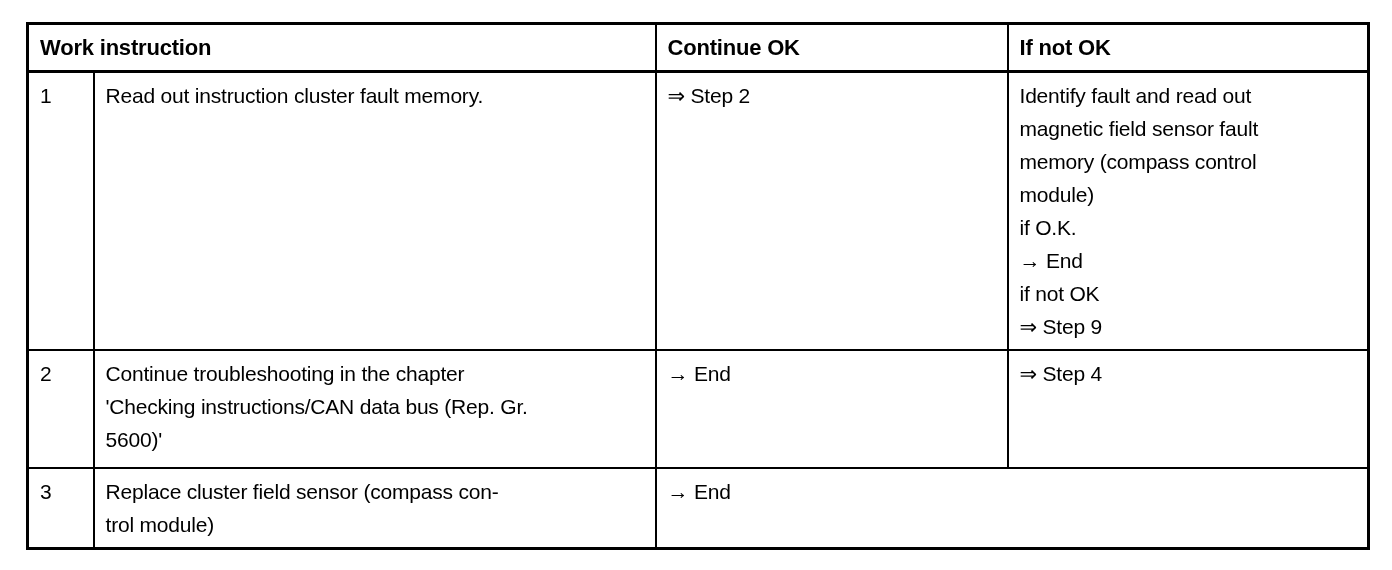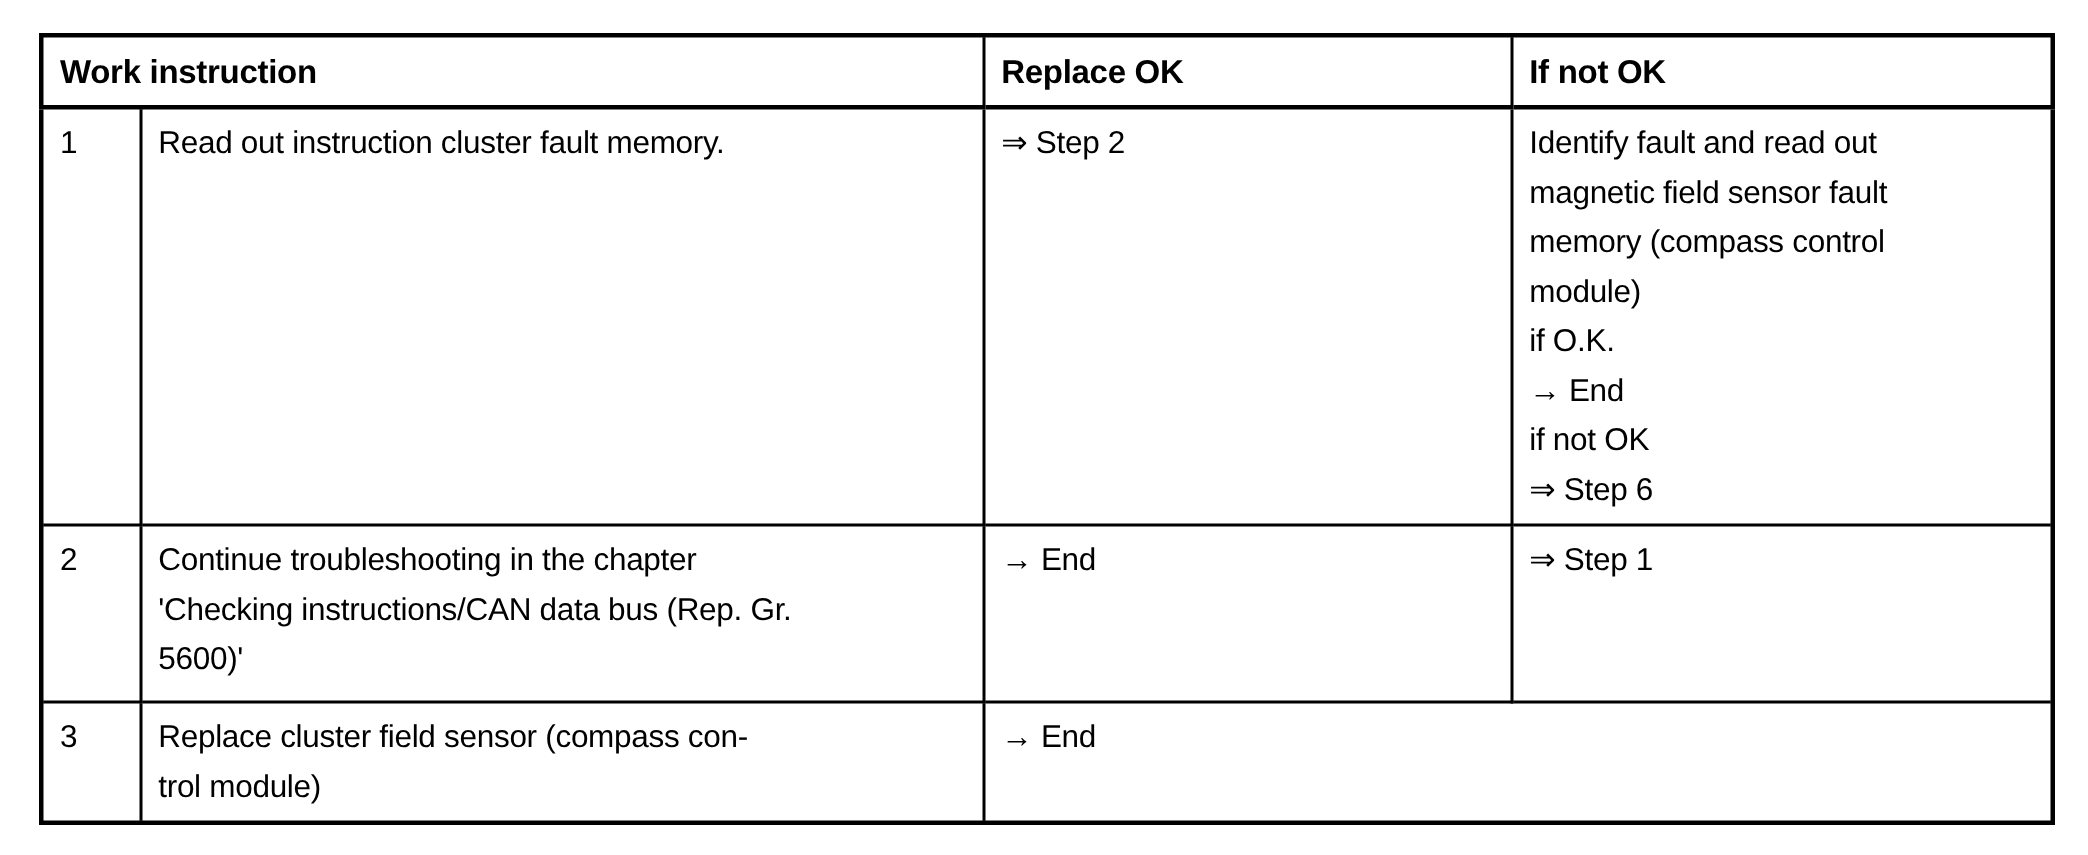--- a/index.html
+++ b/index.html
@@ -58,45 +58,45 @@
   <table class="troubleshooting">
     <colgroup>
       <col style="width:66px">
       <col style="width:562px">
       <col style="width:352px">
       <col style="width:361px">
     </colgroup>
     <thead>
       <tr class="header-row">
         <th colspan="2">Work instruction</th>
-        <th>Replace OK</th>
+        <th>Continue OK</th>
         <th>If not OK</th>
       </tr>
     </thead>
     <tbody>
       <tr class="row-1">
         <td class="step-num">1</td>
         <td>Read out instruction cluster fault memory.</td>
         <td>⇒ Step 2</td>
         <td>Identify fault and read out
 magnetic field sensor fault
 memory (compass control
 module)
 if O.K.
 → End
 if not OK
-⇒ Step 6</td>
+⇒ Step 9</td>
       </tr>
       <tr class="row-2">
         <td class="step-num">2</td>
         <td>Continue troubleshooting in the chapter
 'Checking instructions/CAN data bus (Rep. Gr.
 5600)'</td>
         <td>→ End</td>
-        <td>⇒ Step 1</td>
+        <td>⇒ Step 4</td>
       </tr>
       <tr class="row-3">
         <td class="step-num">3</td>
         <td>Replace cluster field sensor (compass con-
 trol module)</td>
         <td colspan="2">→ End</td>
       </tr>
     </tbody>
   </table>
 </div>

